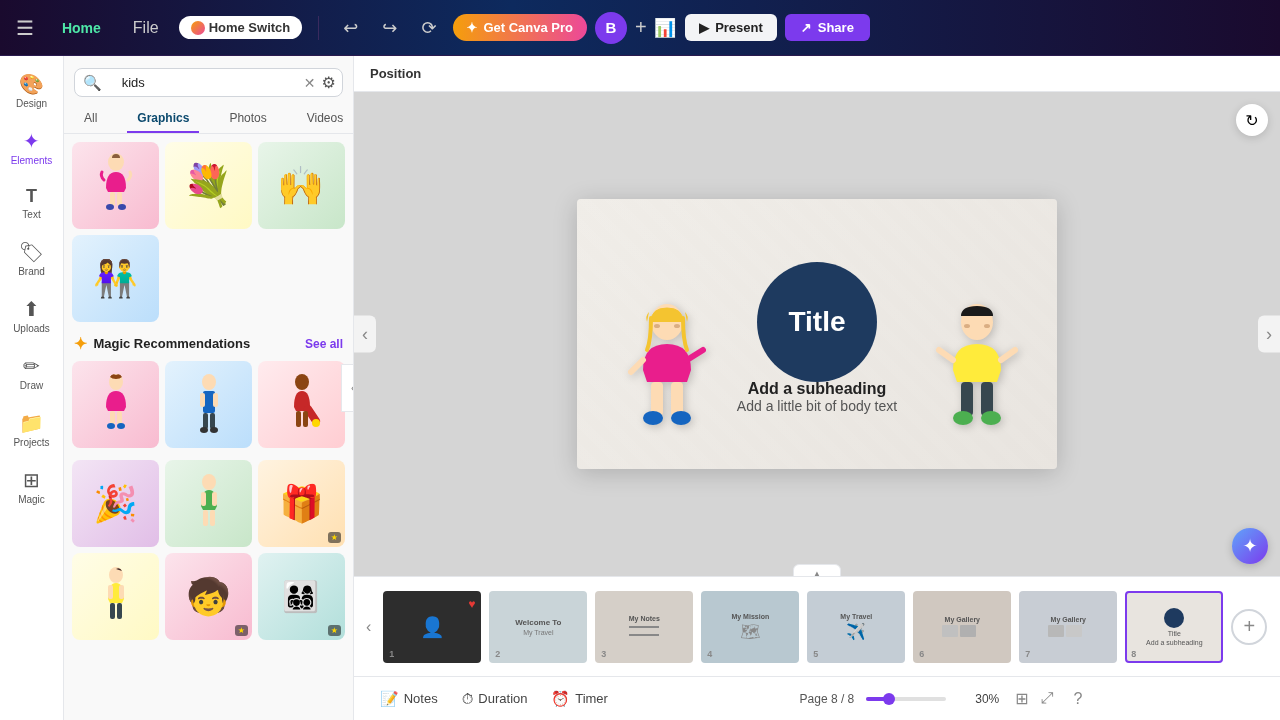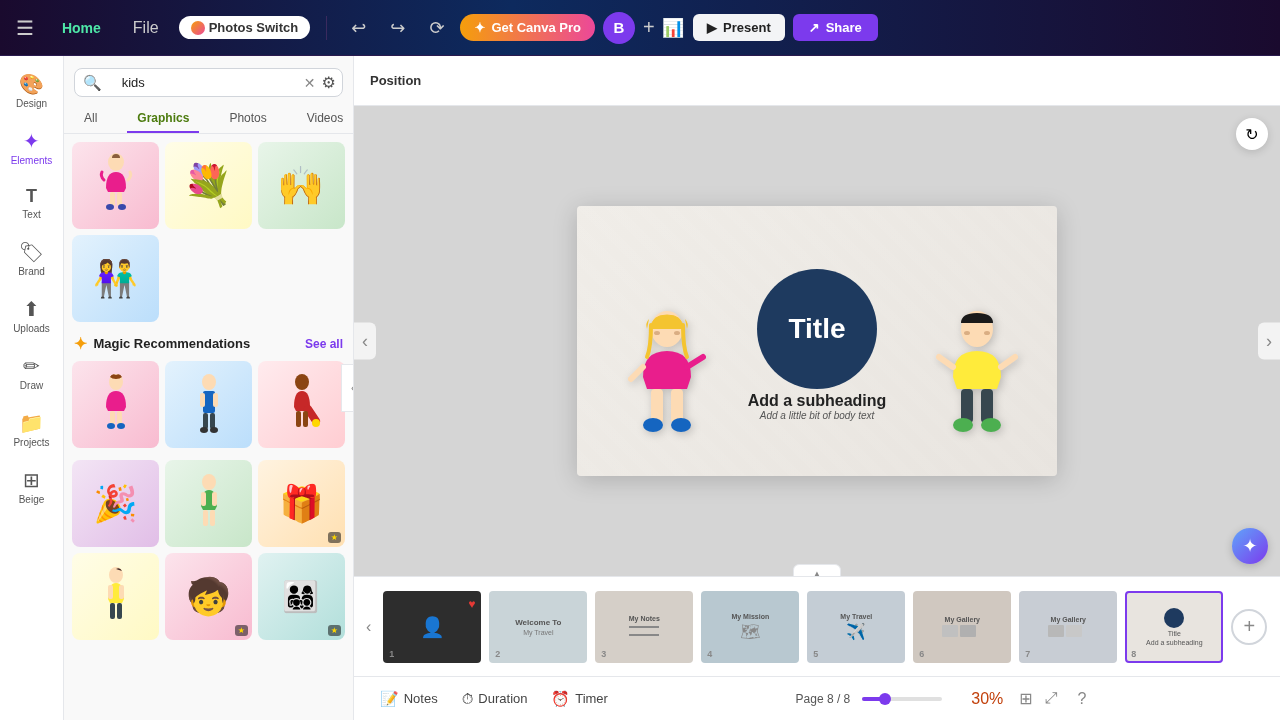--- a/index.html
+++ b/index.html
@@ -106,21 +106,21 @@
     .category-tabs::-webkit-scrollbar { display: none; }
     .cat-tab {
       padding: 6px 10px;
       font-size: 12px;
       font-weight: 500;
       color: #555;
       cursor: pointer;
       border-bottom: 2px solid transparent;
       white-space: nowrap;
     }
-    .cat-tab.active { color: #4d7c0f; border-bottom: 2px solid #7c3aed; font-weight: 700; }
+    .cat-tab.active { color: #0c4a6e; border-bottom: 2px solid #7c3aed; font-weight: 700; }
 
     
     .search-results {
       flex: 1;
       overflow-y: auto;
       padding: 8px 8px;
     }
     .search-results::-webkit-scrollbar { width: 4px; }
     .search-results::-webkit-scrollbar-thumb { background: #ccc; border-radius: 4px; }
 
@@ -179,21 +179,21 @@
 
     
     .canvas-area {
       flex: 1;
       background: #e8e8e8;
       display: flex;
       flex-direction: column;
       position: relative;
     }
     .position-bar {
-      height: 50px;
+      height: 36px;
       background: #fff;
       display: flex;
       align-items: center;
       padding: 0 16px;
       border-bottom: 1px solid #e5e7eb;
       font-size: 13px;
       font-weight: 600;
       color: #333;
     }
     .canvas-viewport {
@@ -266,21 +266,21 @@
     }
     .slide-subheading {
       position: absolute;
       bottom: 55px;
       left: 50%;
       transform: translateX(-50%);
       text-align: center;
       white-space: nowrap;
     }
     .slide-subheading h2 { font-size: 16px; font-weight: 700; color: #222; }
-    .slide-subheading p { font-size: 10px; color: #555; font-style: italic; }
+    .slide-subheading p { font-size: 14px; color: #555; }
 
     
     .canvas-refresh-btn {
       position: absolute;
       top: 12px;
       right: 12px;
       width: 32px;
       height: 32px;
       background: #fff;
       border-radius: 50%;
@@ -385,21 +385,21 @@
       border-radius: 6px;
       cursor: pointer;
       font-size: 13px;
       font-weight: 500;
       color: #444;
     }
     .bottom-bar-btn .btn-icon { font-size: 15px; }
     .bottom-center { flex: 1; display: flex; align-items: center; justify-content: center; gap: 12px; font-size: 12px; color: #555; }
     .zoom-controls { display: flex; align-items: center; gap: 8px; }
     .zoom-dot { width: 12px; height: 12px; background: #7c3aed; border-radius: 50%; }
-    .zoom-pct { font-size: 16px; color: #c2410c; font-weight: 500; margin-left: 21px; }
+    .zoom-pct { font-size: 12px; color: #404040; font-weight: 500; margin-left: 21px; }
     .view-btns { display: flex; gap: 4px; }
     .view-btn { font-size: 16px; color: #888; cursor: pointer; padding: 4px; }
     .help-btn { font-size: 16px; color: #888; cursor: pointer; padding: 4px; }
 
     
     .strip-bg-1 { background: #2d2d2d; }
     .strip-bg-2 { background: #c9d4d8; }
     .strip-bg-3 { background: #d5cfc8; }
     .strip-bg-4 { background: #b8c8d0; }
     .strip-bg-5 { background: #c4cdd5; }
@@ -463,21 +463,21 @@
   </style>
 </head>
 <body>
 
 <div class="topbar">
   <span class="topbar-menu">☰</span>
   <span class="topbar-home">Home</span>
   <span class="topbar-file">File</span>
   <div class="topbar-magic">
     <span class="magic-dot"></span>
-    <span>Photos Switch</span>
+    <span>Home Switch</span>
   </div>
   <div class="topbar-divider"></div>
   <span class="topbar-icon-btn">↩</span>
   <span class="topbar-icon-btn">↪</span>
   <span class="topbar-icon-btn">⟳</span>
   <button class="topbar-canvapro">
     <span>✦</span>
     <span>Get Canva Pro</span>
   </button>
   <div class="topbar-avatar">B</div>
@@ -519,21 +519,21 @@
     <div class="icon-sidebar-item">
       <span class="icon-sym">✏</span>
       <span class="icon-label">Draw</span>
     </div>
     <div class="icon-sidebar-item">
       <span class="icon-sym">📁</span>
       <span class="icon-label">Projects</span>
     </div>
     <div class="icon-sidebar-item">
       <span class="icon-sym">⊞</span>
-      <span class="icon-label">Beige</span>
+      <span class="icon-label">Magic</span>
     </div>
   </div>
 
   <div class="search-panel" style="position:relative;">
     <div class="search-bar">
       <span class="search-icon">🔍</span>
       <input type="text" value="kids" style="">
       <span class="clear-icon">✕</span>
       <span class="filter-icon">⚙</span>
     </div>

